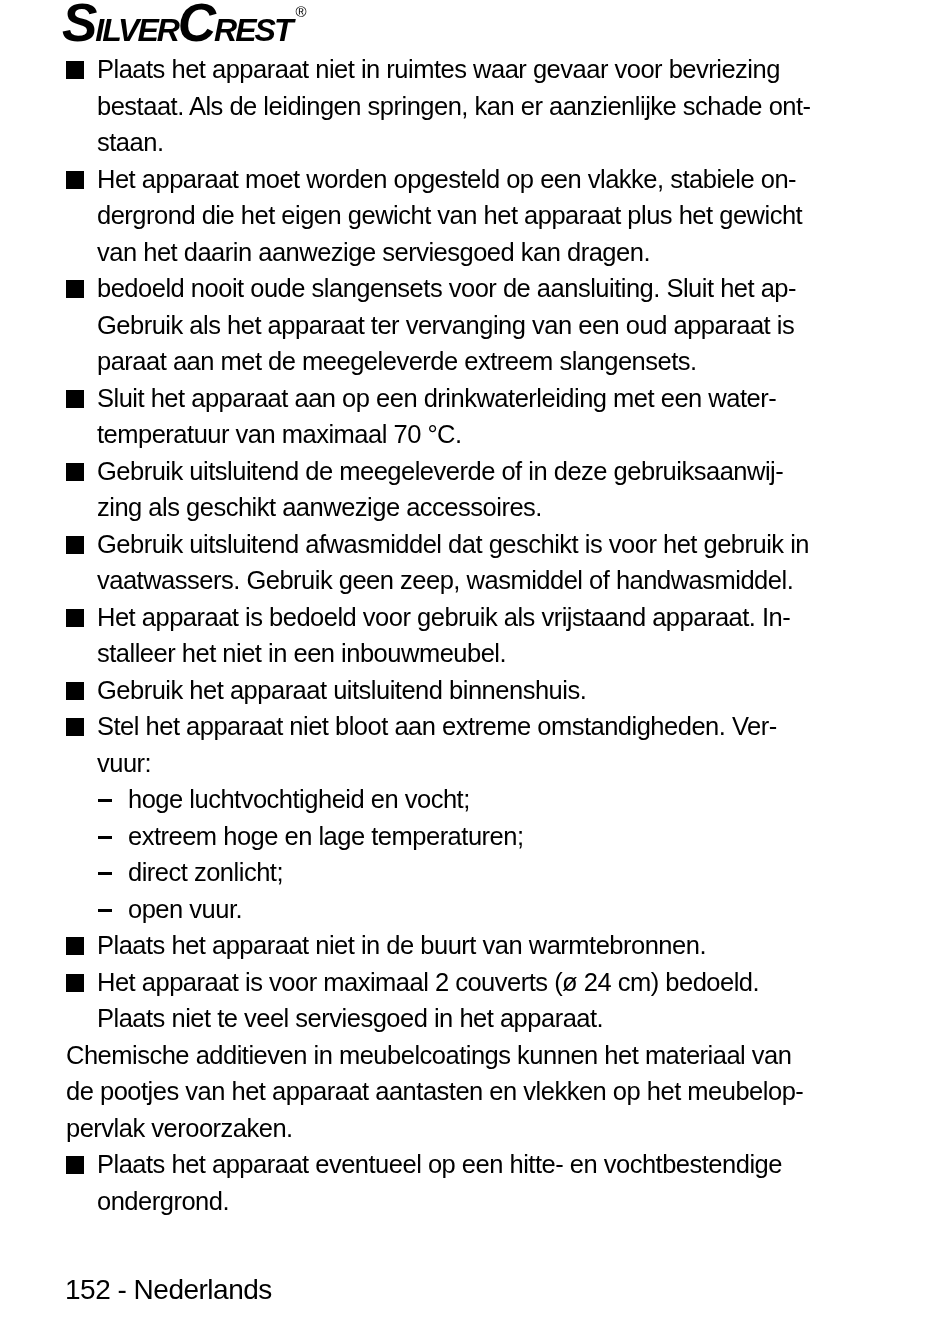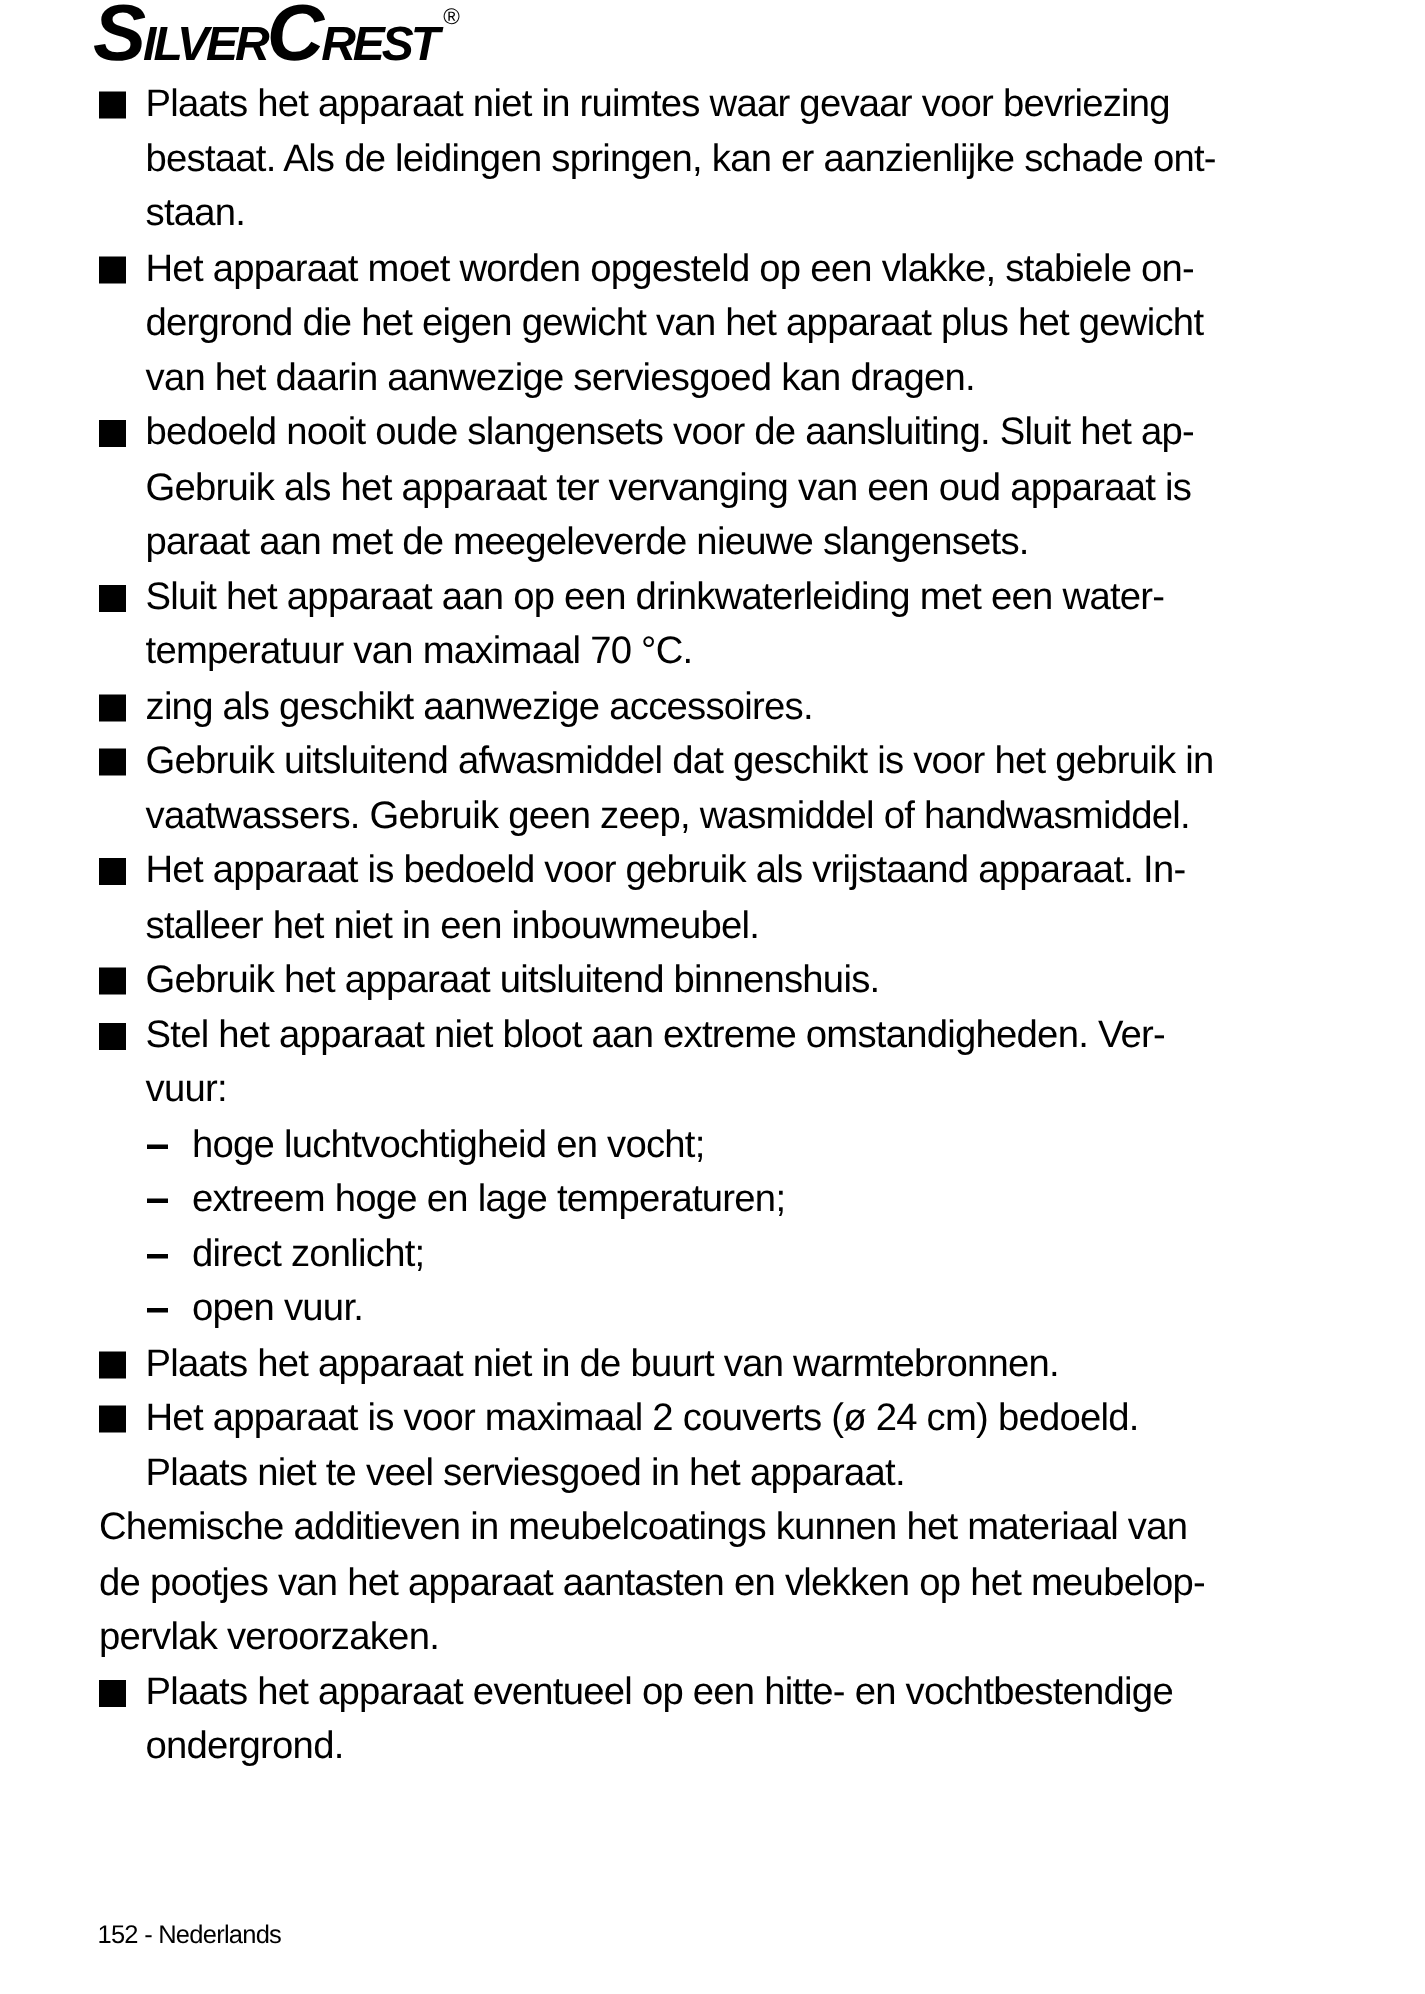--- a/index.html
+++ b/index.html
@@ -72,21 +72,21 @@
   }
   .line {
     white-space: nowrap;
   }
 
   
   .footer {
     position: absolute;
     left: 65px;
     top: 1278px;
-    font-size: 17px;
+    font-size: 28px;
     letter-spacing: -0.5px;
     line-height: 24px;
     white-space: nowrap;
   }
 </style>
 </head>
 <body>
 
 <div class="logo">
   <span class="big">S</span><span class="small">ILVER</span><span class="big">C</span><span class="small">REST</span><span class="reg">®</span>
@@ -102,29 +102,30 @@
     <div class="block bullet">
       <span class="sq-marker"></span>
       <div class="line">Het apparaat moet worden opgesteld op een vlakke, stabiele on-</div>
       <div class="line">dergrond die het eigen gewicht van het apparaat plus het gewicht</div>
       <div class="line">van het daarin aanwezige serviesgoed kan dragen.</div>
     </div>
     <div class="block bullet">
       <span class="sq-marker"></span>
       <div class="line">bedoeld nooit oude slangensets voor de aansluiting. Sluit het ap-</div>
       <div class="line">Gebruik als het apparaat ter vervanging van een oud apparaat is</div>
-      <div class="line">paraat aan met de meegeleverde nieuwe slangensets.</div>
+      <div class="line">paraat aan met de meegeleverde extreem slangensets.</div>
     </div>
     <div class="block bullet">
       <span class="sq-marker"></span>
       <div class="line">Sluit het apparaat aan op een drinkwaterleiding met een water-</div>
       <div class="line">temperatuur van maximaal 70 °C.</div>
     </div>
     <div class="block bullet">
       <span class="sq-marker"></span>
+      <div class="line">Gebruik uitsluitend de meegeleverde of in deze gebruiksaanwij-</div>
       <div class="line">zing als geschikt aanwezige accessoires.</div>
     </div>
     <div class="block bullet">
       <span class="sq-marker"></span>
       <div class="line">Gebruik uitsluitend afwasmiddel dat geschikt is voor het gebruik in</div>
       <div class="line">vaatwassers. Gebruik geen zeep, wasmiddel of handwasmiddel.</div>
     </div>
     <div class="block bullet">
       <span class="sq-marker"></span>
       <div class="line">Het apparaat is bedoeld voor gebruik als vrijstaand apparaat. In-</div>

